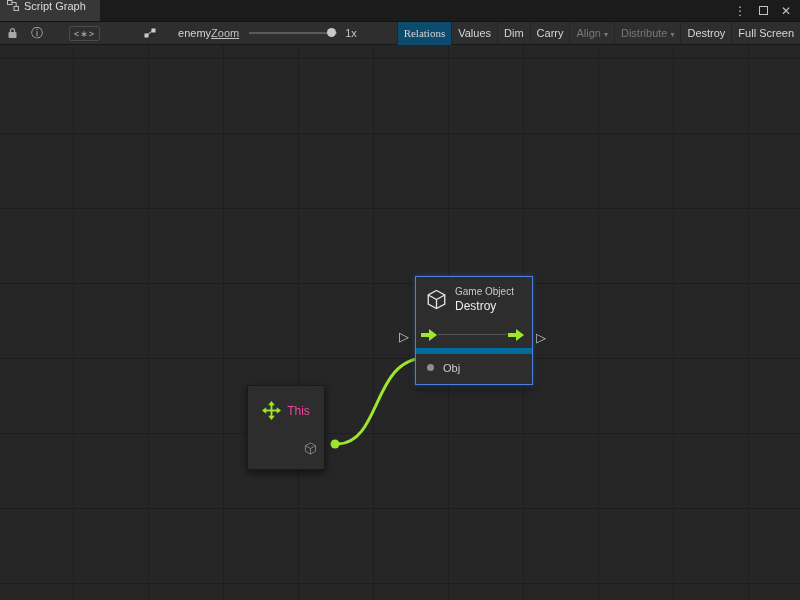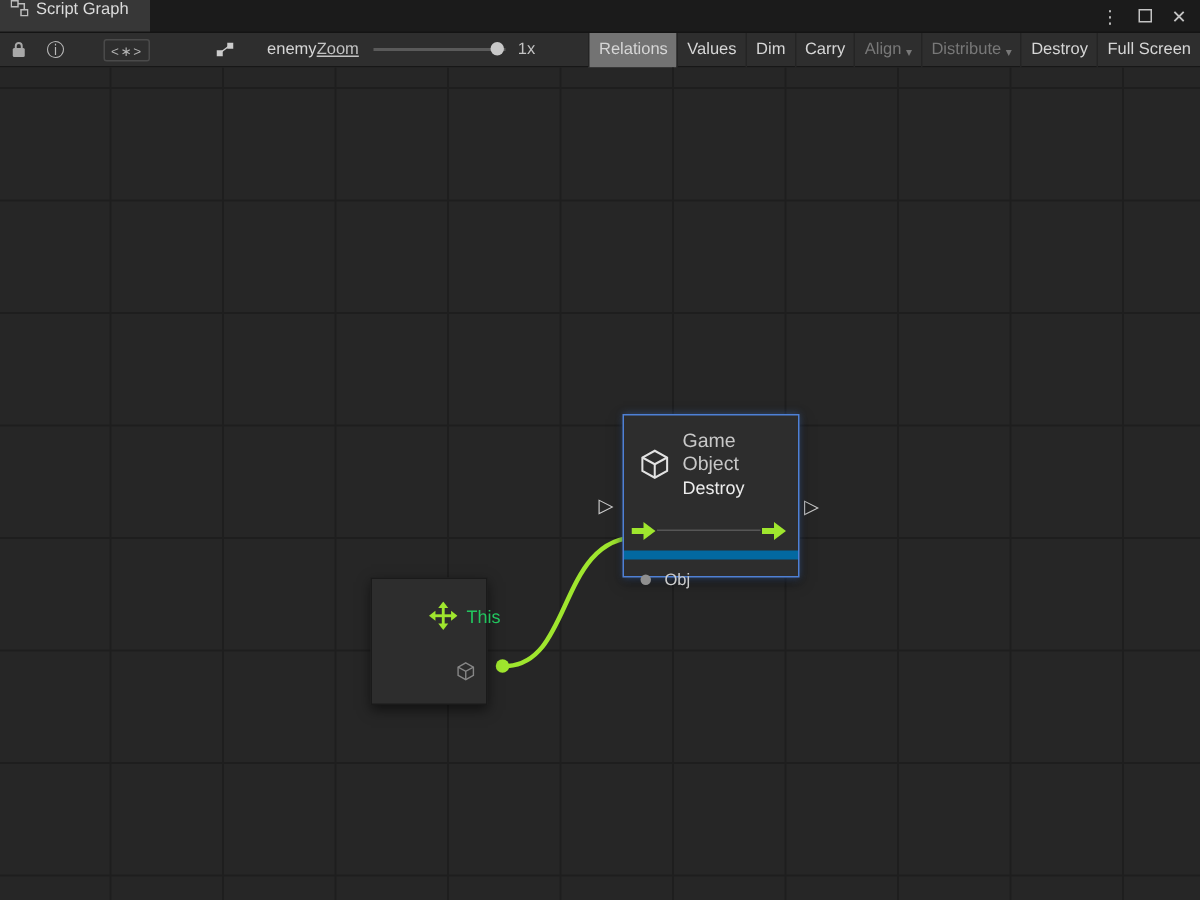--- a/index.html
+++ b/index.html
@@ -21,44 +21,44 @@
   .chip { margin-left:26px; padding:0 4px; height:15px; line-height:14px; border:1px solid #4a4a4a; border-radius:2px; color:#b5b5b5; font-size:9px; letter-spacing:1px; }
   .graphref { margin-left:44px; display:flex; align-items:center; gap:22px; color:#d6d6d6; }
   .zoomlabel { color:#c3c3c3;text-decoration:underline; }
   .slider { margin-left:10px; position:relative; width:88px; height:14px; }
   .slider .track { position:absolute; left:0; right:0; top:6px; height:2px; background:#5a5a5a; }
   .slider .handle { position:absolute; left:78px; top:2px; width:9px; height:9px; border-radius:50%; background:#c8c8c8; }
   .zoomval { margin-left:8px; color:#c3c3c3; }
 
   .btn-group { margin-left:auto; display:flex; height:23px; }
   .tbtn { display:flex; align-items:center; gap:3px; padding:0 6px; border-left:1px solid #242424; color:#d6d6d6; white-space:nowrap; cursor:default; }
-  .tbtn.active { background:#737373; }
+  .tbtn.active { background:#0c4a6e;font-family:Liberation Serif, serif; }
   .tbtn.disabled { color:#787878; }
   .tbtn .arrow { font-size:8px; position:relative; top:1px; }
 
   
   .canvas { position:absolute; top:45px; left:0; width:800px; height:555px; background-color:#262626;
     background-image:
       linear-gradient(to right, #1e1e1e 1px, transparent 1px),
       linear-gradient(to bottom, #1e1e1e 1px, transparent 1px);
     background-size:75px 75px; background-position:-2px 13px; }
 
   .wires { position:absolute; top:0; left:0; width:800px; height:555px; z-index:1; pointer-events:none; }
 
   .node { position:absolute; z-index:2; background:#2d2d2d; box-shadow:0 3px 8px rgba(0,0,0,0.55); }
 
   
   .node-this { left:247px; top:340px; width:78px; height:85px; border:1px solid #1a1a1a; }
-  .this-main { display:flex; align-items:center; justify-content:flex-start; gap:6px; padding-top:15px; color:#22c55e; font-size:12px;margin-left:38px; }
+  .this-main { display:flex; align-items:center; justify-content:center; gap:6px; padding-top:15px; color:#ec4899; font-size:12px; }
   .this-footer { position:absolute; right:7px; bottom:10px; opacity:0.55; }
 
   
   .node-destroy { left:415px; top:231px; width:118px; height:109px; border:1px solid #4e80d6; box-shadow:0 0 5px rgba(78,128,214,0.45), 0 3px 8px rgba(0,0,0,0.5); }
   .destroy-header { display:flex; align-items:center; gap:8px; padding:9px 10px 8px 10px; }
-  .destroy-titles .cat { font-size:13px; color:#c8c8c8; }
+  .destroy-titles .cat { font-size:10px; color:#c8c8c8; }
   .destroy-titles .ttl { font-size:12px; color:#ececec; margin-top:2px; }
   .flow-row { position:relative; height:27px; }
   .flow-line { position:absolute; left:22px; right:25px; top:13px; height:1px; background:#565656; }
   .arrow-in { position:absolute; left:5px; top:7px; }
   .arrow-out { position:absolute; right:7px; top:7px; }
   .obj-row { display:flex; align-items:center; height:33px; padding-left:11px; border-top:6px solid #0369a1; }
   .port-dot { width:7px; height:7px; border-radius:50%; background:#8f8f8f; }
   .obj-label { margin-left:9px; color:#cccccc; font-size:11px; }
 
   .flow-tri { position:absolute; z-index:1; color:#cdcdcd; font-size:13px; line-height:1; }

